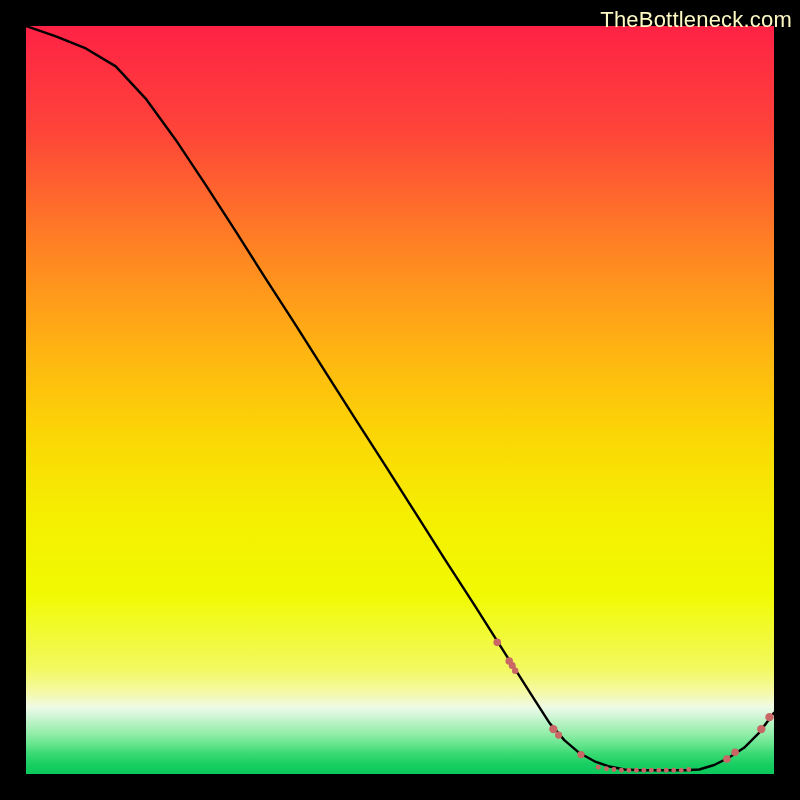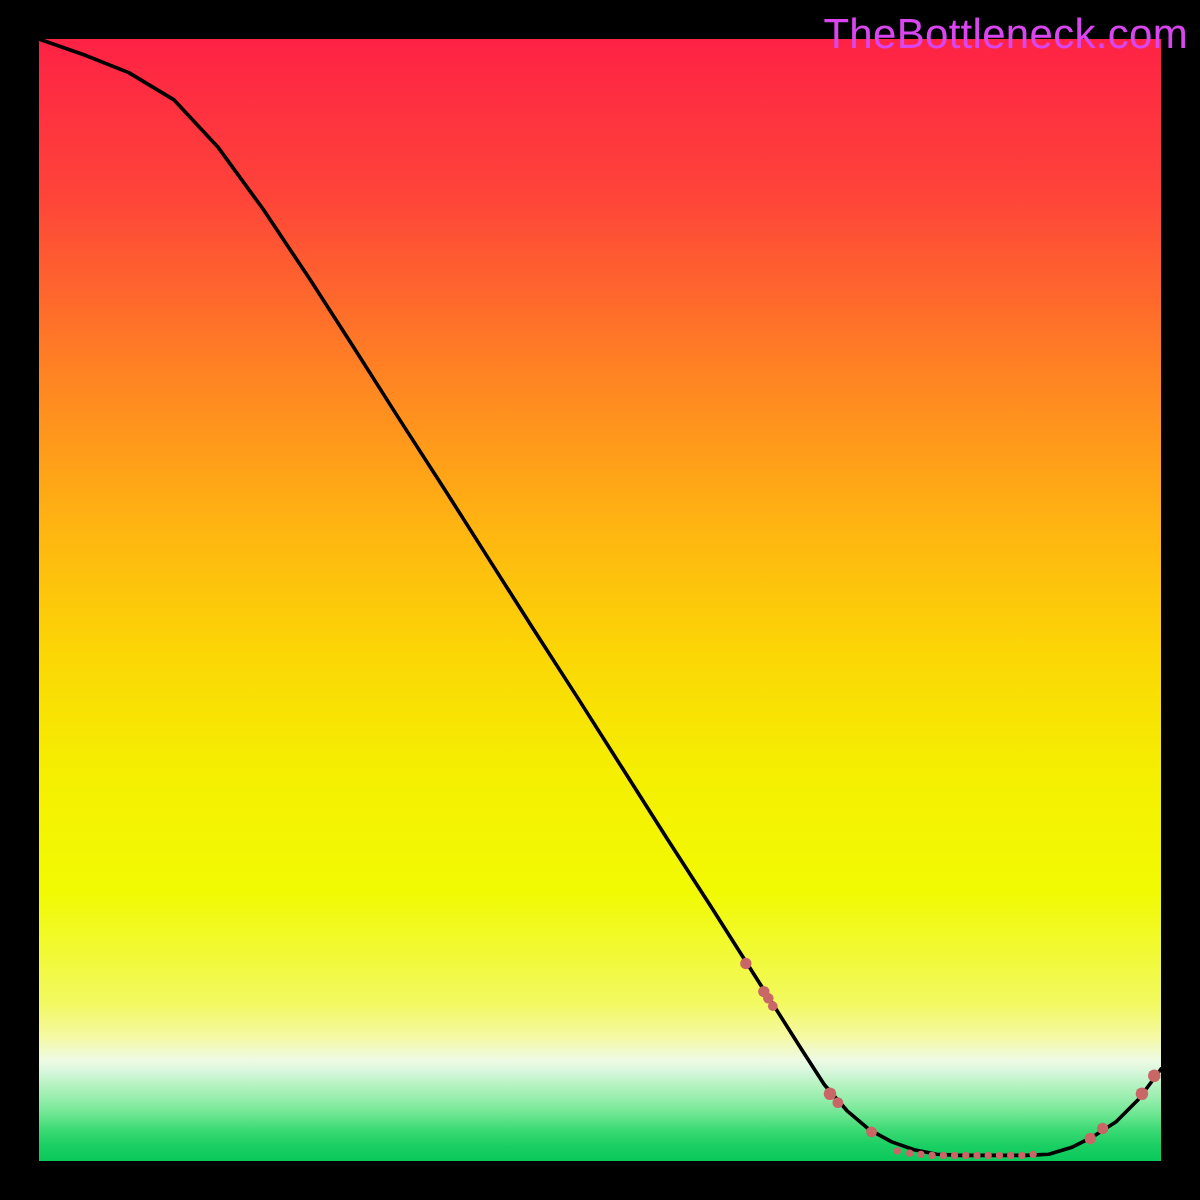--- a/index.html
+++ b/index.html
@@ -20,23 +20,23 @@
     left: 26px;
     top: 26px;
     width: 748px;
     height: 748px;
     overflow: hidden;
   }
   .watermark {
     position: absolute;
     top: 7px;
     right: 8px;
-    color: #d946ef;
+    color: #fef9c3;
     font-family: Arial, Helvetica, sans-serif;
-    font-size: 28px;
+    font-size: 22px;
     font-weight: 500;
     letter-spacing: 0.2px;
   }
   svg {
     display: block;
   }
 </style>
 </head>
 <body>
 

